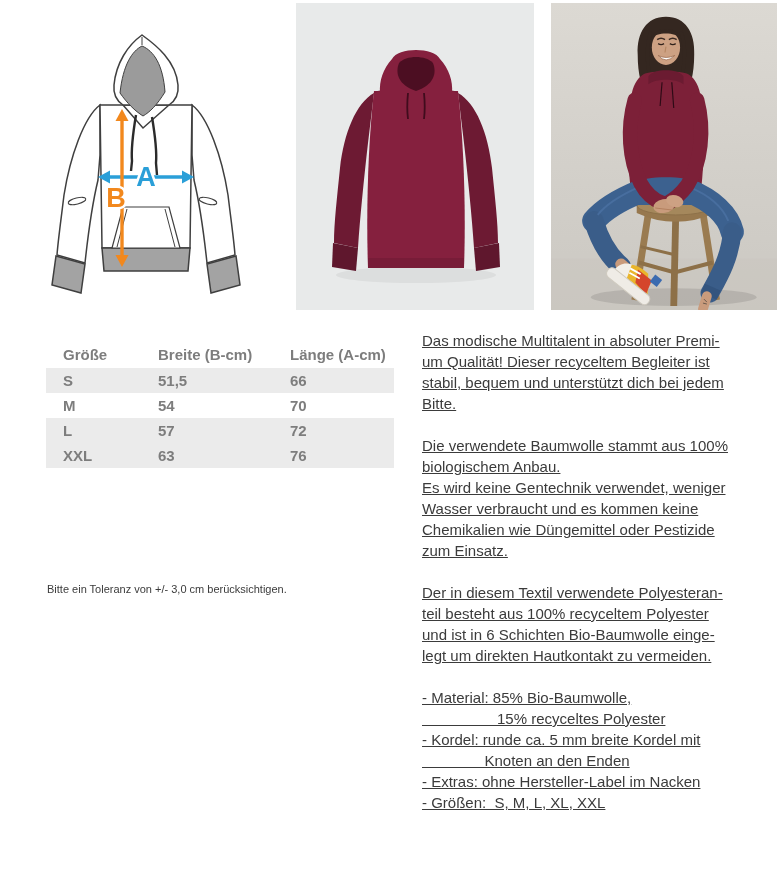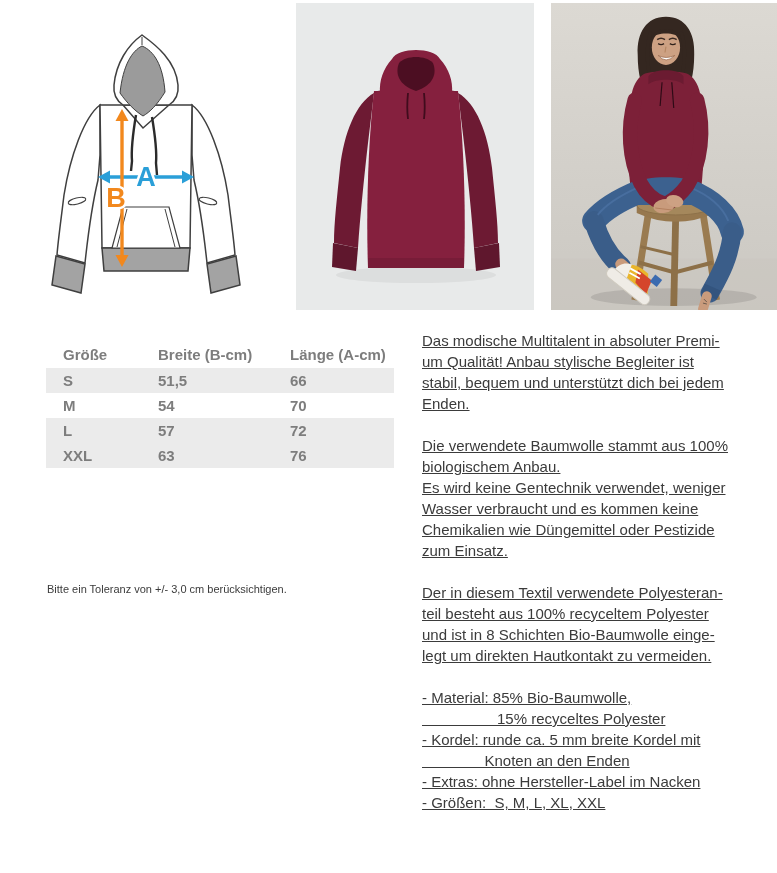--- a/index.html
+++ b/index.html
@@ -241,36 +241,36 @@
         </tr>
       </tbody>
     </table>
   </div>
 
   <div class="tolerance-note">Bitte ein Toleranz von +/- 3,0 cm berücksichtigen.</div>
 
   <div class="description">
     <div class="para">
       <div class="line">Das modische Multitalent in absoluter Premi-</div>
-      <div class="line">um Qualität! Anbau stylische Begleiter ist</div>
+      <div class="line">um Qualität! Dieser recyceltem Begleiter ist</div>
       <div class="line">stabil, bequem und unterstützt dich bei jedem</div>
-      <div class="line">Enden.</div>
+      <div class="line">Bitte.</div>
     </div>
     <div class="para">
       <div class="line">Die verwendete Baumwolle stammt aus 100%</div>
       <div class="line">biologischem Anbau.</div>
       <div class="line">Es wird keine Gentechnik verwendet, weniger</div>
       <div class="line">Wasser verbraucht und es kommen keine</div>
       <div class="line">Chemikalien wie Düngemittel oder Pestizide</div>
       <div class="line">zum Einsatz.</div>
     </div>
     <div class="para">
       <div class="line">Der in diesem Textil verwendete Polyesteran-</div>
       <div class="line">teil besteht aus 100% recyceltem Polyester</div>
-      <div class="line">und ist in 8 Schichten Bio-Baumwolle einge-</div>
+      <div class="line">und ist in 6 Schichten Bio-Baumwolle einge-</div>
       <div class="line">legt um direkten Hautkontakt zu vermeiden.</div>
     </div>
     <div class="para">
       <div class="line">- Material: 85% Bio-Baumwolle,</div>
       <div class="line">                  15% recyceltes Polyester</div>
       <div class="line">- Kordel: runde ca. 5 mm breite Kordel mit</div>
       <div class="line">               Knoten an den Enden</div>
       <div class="line">- Extras: ohne Hersteller-Label im Nacken</div>
       <div class="line">- Größen:  S, M, L, XL, XXL</div>
     </div>

